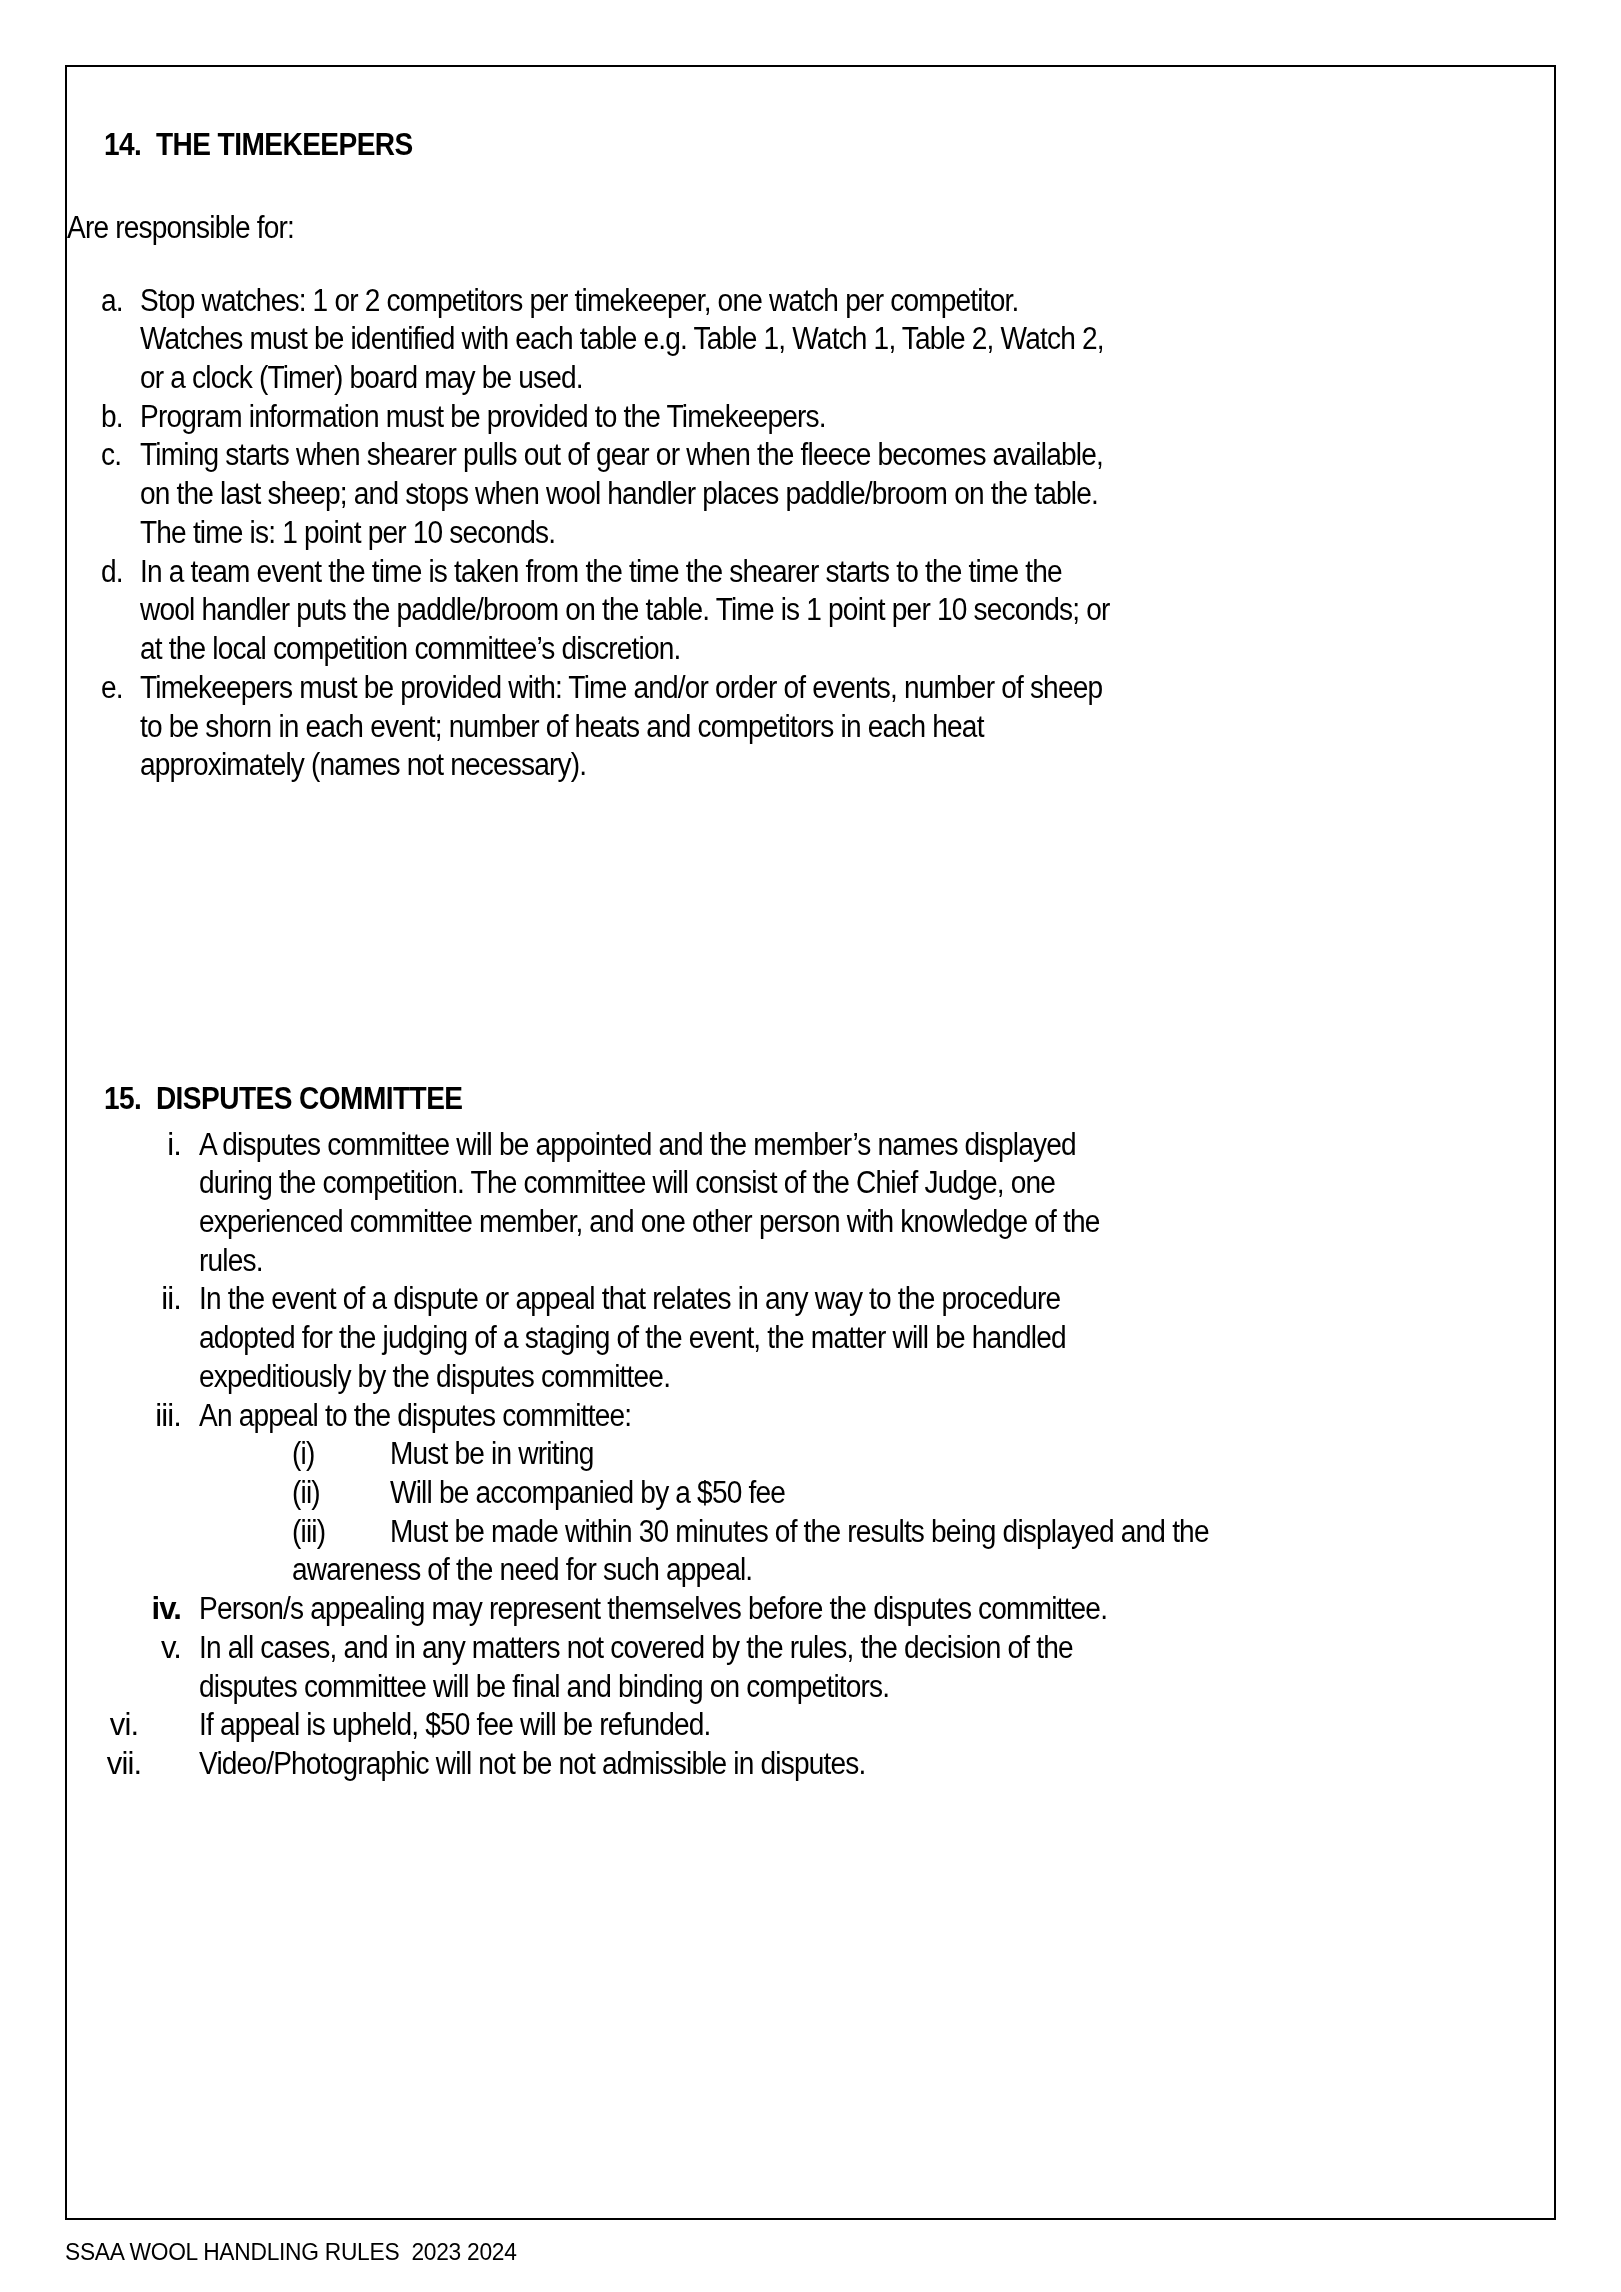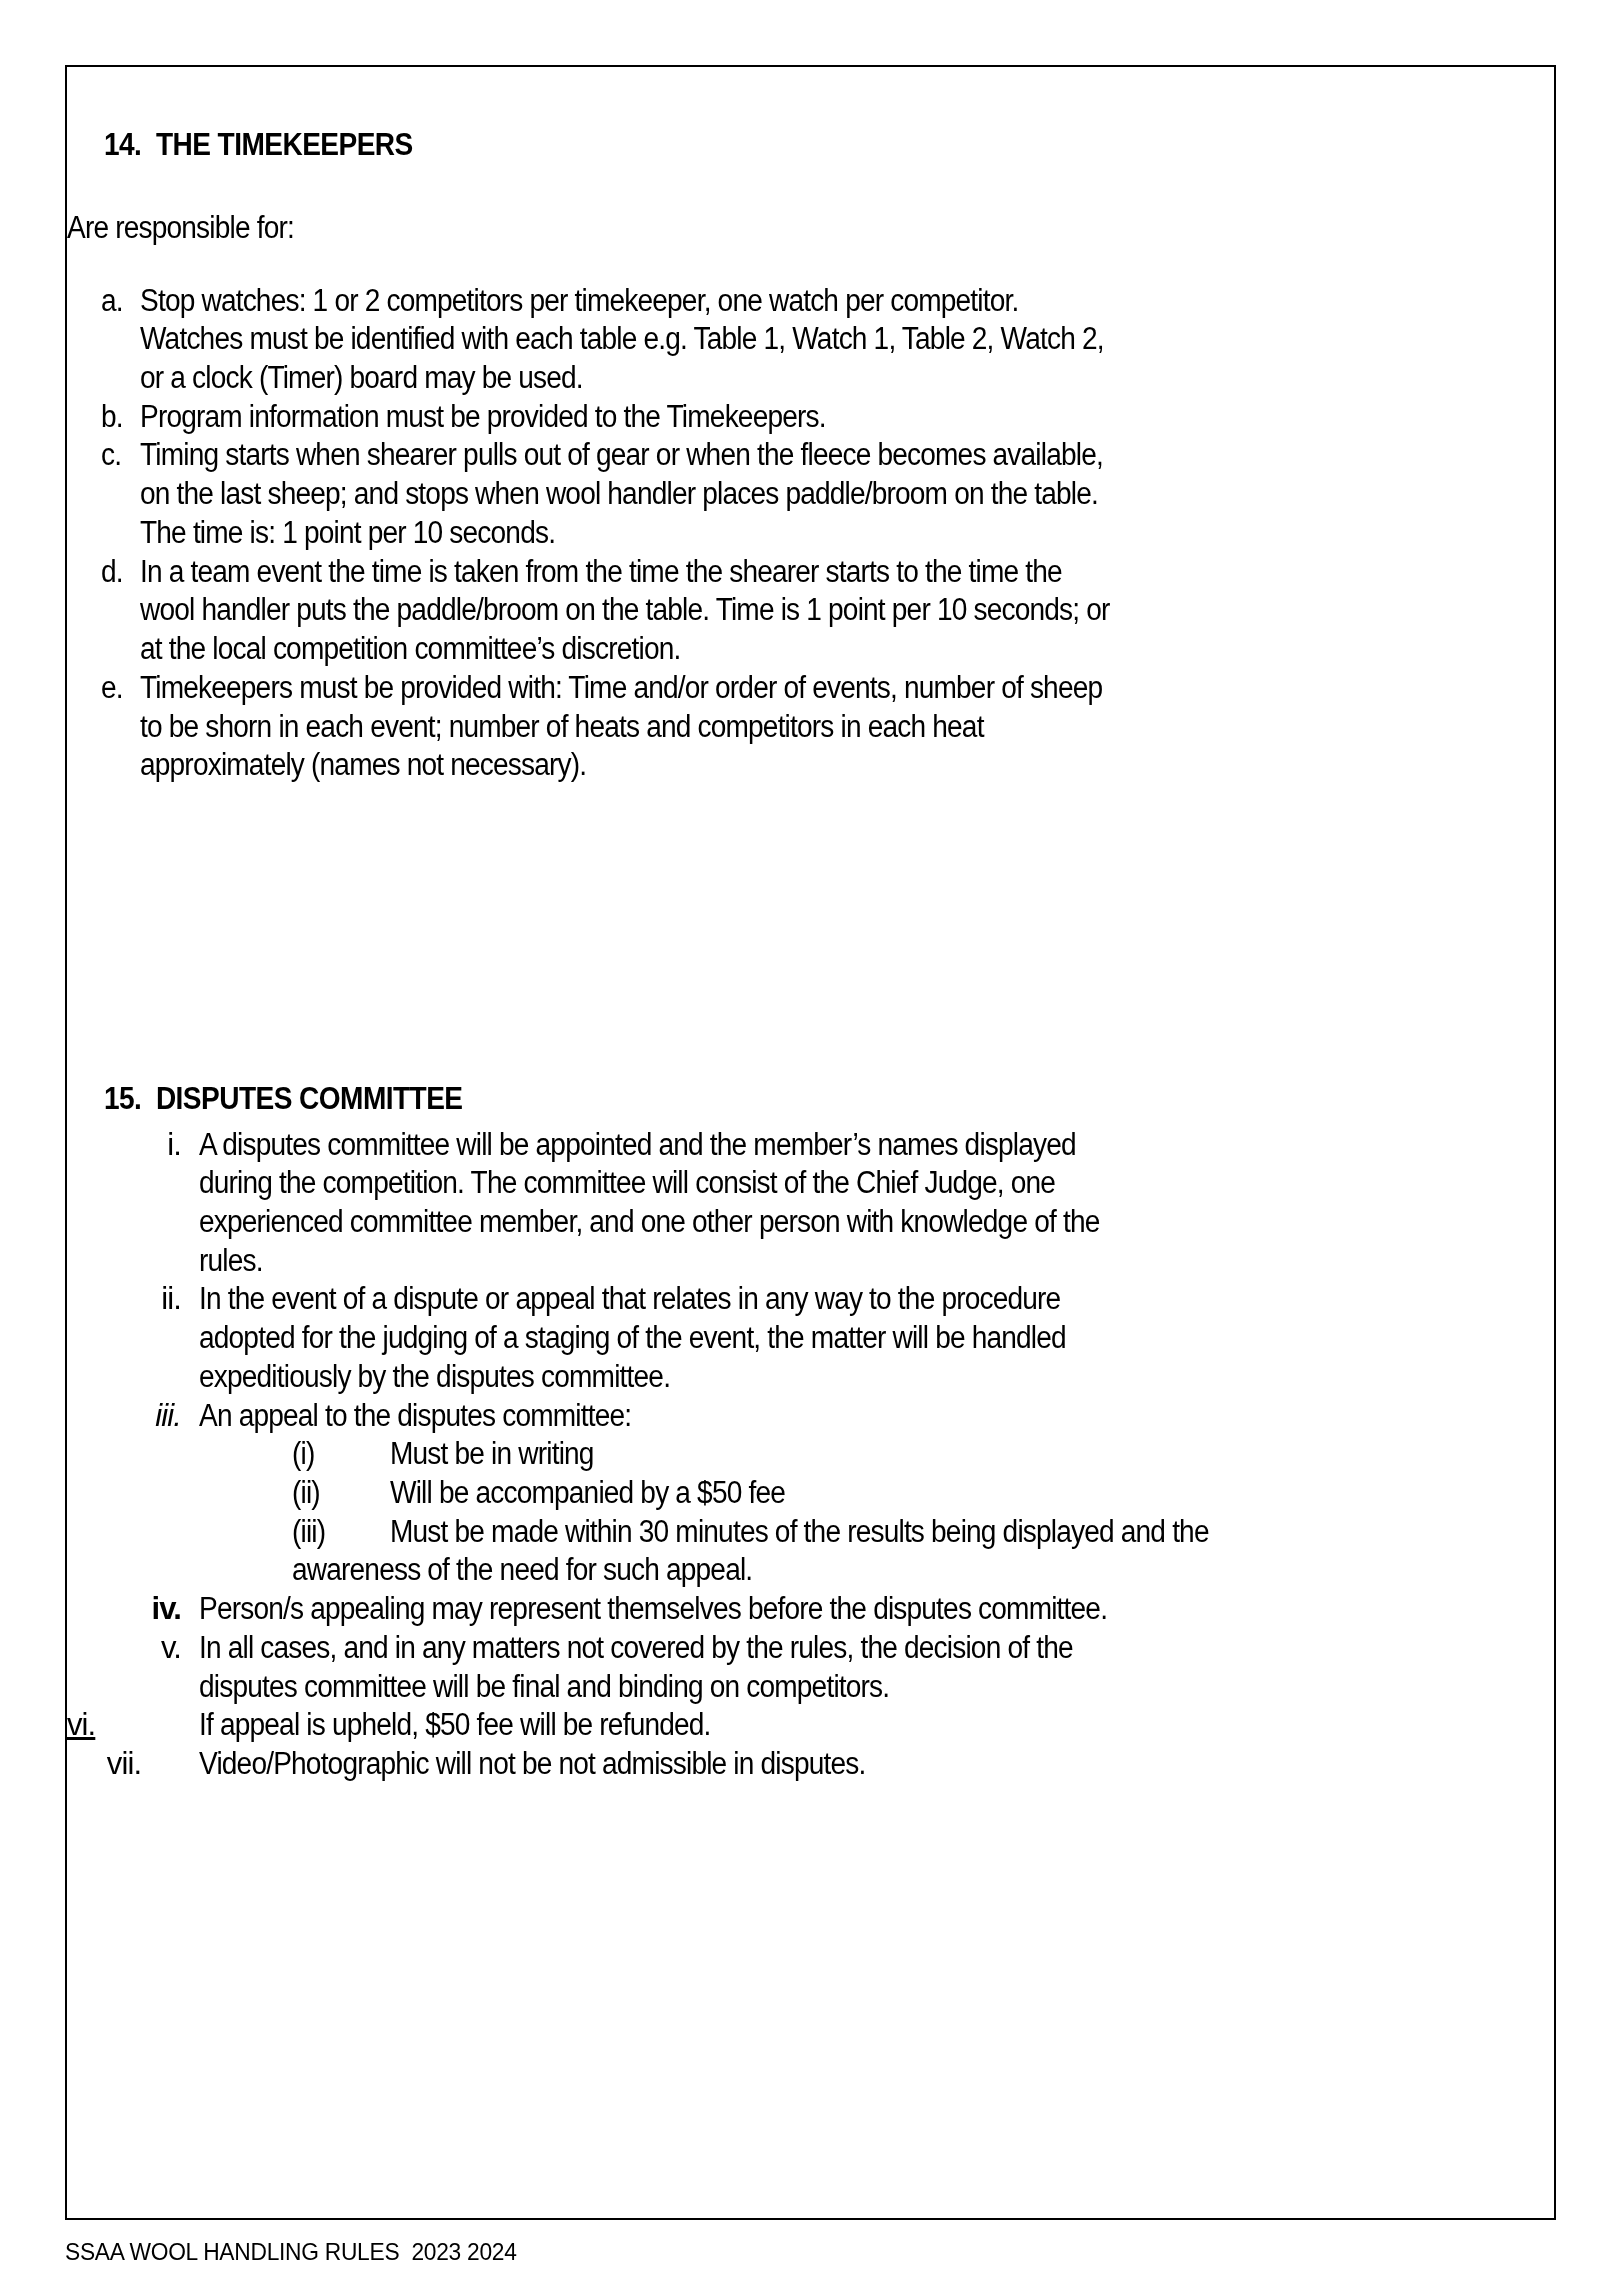--- a/index.html
+++ b/index.html
@@ -119,35 +119,35 @@
         <div class="line txt heading" style="left: 37px; top: 1014px;"><span>15.  </span><span>DISPUTES COMMITTEE</span></div>
         <div class="marker txt" style="left: 0px; width: 114px; text-align: right; top: 1060px; transform: none;">i.</div>
         <div class="line txt" style="left: 132px; top: 1060px;">A disputes committee will be appointed and the member’s names displayed</div>
         <div class="line txt" style="left: 132px; top: 1098px;">during the competition. The committee will consist of the Chief Judge, one</div>
         <div class="line txt" style="left: 132px; top: 1137px;">experienced committee member, and one other person with knowledge of the</div>
         <div class="line txt" style="left: 132px; top: 1176px;">rules.</div>
         <div class="marker txt" style="left: 0px; width: 114px; text-align: right; top: 1214px; transform: none;">ii.</div>
         <div class="line txt" style="left: 132px; top: 1214px;">In the event of a dispute or appeal that relates in any way to the procedure</div>
         <div class="line txt" style="left: 132px; top: 1253px;">adopted for the judging of a staging of the event, the matter will be handled</div>
         <div class="line txt" style="left: 132px; top: 1292px;">expeditiously by the disputes committee.</div>
-        <div class="marker txt" style="left: 0px; width: 114px; text-align: right; top: 1331px; transform: none; font-style: italic;">iii.</div>
+        <div class="marker txt" style="left: 0px; width: 114px; text-align: right; top: 1331px; transform: none;">iii.</div>
         <div class="line txt" style="left: 132px; top: 1331px;">An appeal to the disputes committee:</div>
         <div class="line txt" style="left: 225px; top: 1369px;">(i)</div>
         <div class="line txt" style="left: 323px; top: 1369px;">Must be in writing</div>
         <div class="line txt" style="left: 225px; top: 1408px;">(ii)</div>
         <div class="line txt" style="left: 323px; top: 1408px;">Will be accompanied by a $50 fee</div>
         <div class="line txt" style="left: 225px; top: 1447px;">(iii)</div>
         <div class="line txt" style="left: 323px; top: 1447px;">Must be made within 30 minutes of the results being displayed and the</div>
         <div class="line txt" style="left: 225px; top: 1485px;">awareness of the need for such appeal.</div>
         <div class="marker txt" style="left: 0px; width: 114px; text-align: right; top: 1524px; transform: none; font-weight: bold;">iv.</div>
         <div class="line txt" style="left: 132px; top: 1524px;">Person/s appealing may represent themselves before the disputes committee.</div>
         <div class="marker txt" style="left: 0px; width: 114px; text-align: right; top: 1563px; transform: none;">v.</div>
         <div class="line txt" style="left: 132px; top: 1563px;">In all cases, and in any matters not covered by the rules, the decision of the</div>
         <div class="line txt" style="left: 132px; top: 1602px;">disputes committee will be final and binding on competitors.</div>
-        <div class="marker txt" style="left: 0px; width: 114px; text-align: left; top: 1640px; transform: none; text-decoration: underline;">vi.</div>
+        <div class="marker txt" style="left: 0px; width: 114px; text-align: center; top: 1640px; transform: none;">vi.</div>
         <div class="line txt" style="left: 132px; top: 1640px;">If appeal is upheld, $50 fee will be refunded.</div>
         <div class="marker txt" style="left: 0px; width: 114px; text-align: center; top: 1679px; transform: none;">vii.</div>
         <div class="line txt" style="left: 132px; top: 1679px;">Video/Photographic will not be not admissible in disputes.</div>
       </div>
   </div>
   <div id="footer">SSAA WOOL HANDLING RULES  2023 2024</div>
 </div>
 
 
 </body></html>

